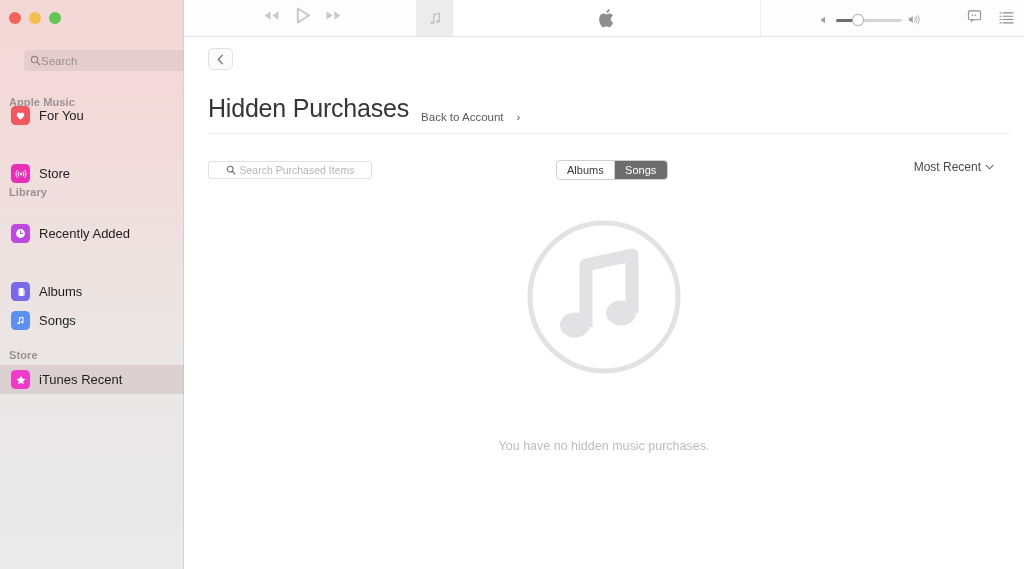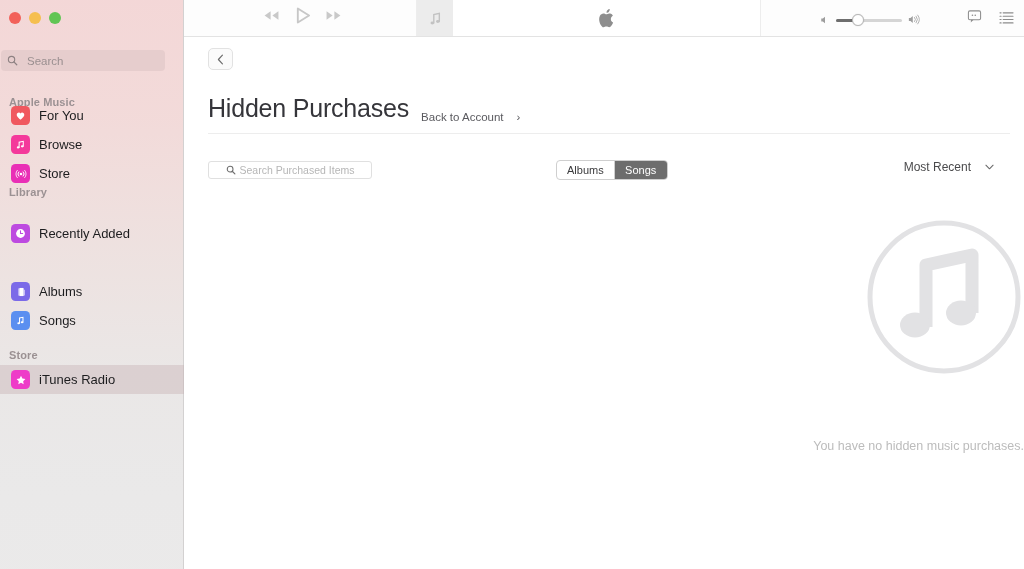--- a/index.html
+++ b/index.html
@@ -27,25 +27,25 @@
       #ebeaea;
     border-right: 1px solid #d3d1d1;
   }
   #traffic { position: absolute; left: 9px; top: 12px; display: flex; gap: 8px; }
   .tl { width: 12px; height: 12px; border-radius: 50%; }
   .tl.red { background: #f2615a; }
   .tl.yellow { background: #f5bf4f; }
   .tl.green { background: #61c554; }
 
   #sidebar-search {
-    position: absolute; left: 1px; top: 50px;
+    position: absolute; left: 24px; top: 50px;
     width: 164px; height: 21px;
     background: rgba(209,186,187,0.38);
     border-radius: 4px;
-    display: flex; align-items: center; padding: 0 6px; gap: 9px;
+    display: flex; align-items: center; padding: 0 6px; gap: 0;
   }
   #sidebar-search .ph { font-size: 11.5px; color: #9a8f90; }
 
   .sb-head {
     position: absolute; left: 9px;
     font-size: 11px; font-weight: bold; color: #9b9193;
     letter-spacing: 0.1px;
   }
   .sb-item {
     position: absolute; left: 0; width: 184px; height: 29px;
@@ -120,27 +120,27 @@
   .seg {
     min-width: 53px; padding: 0 10px; height: 18px;
     display: flex; align-items: center; justify-content: center;
     font-size: 11px; color: #3a3a3c;
   }
   .seg.active { background: #6d6d6d; color: #fff; }
   .seg + .seg { border-left: 1px solid #cfcfcf; }
 
   #sort-control {
     position: absolute; right: 30px; top: 123px;
-    display: flex; align-items: center; gap: 14px;
+    display: flex; align-items: center; gap: 4px;
     font-size: 12px; color: #4a4a4c; justify-content: center;
   }
 
   #empty-state {
     position: absolute; left: 0; right: 0; top: 180px;
-    display: flex; flex-direction: column; align-items: flex-end;
+    display: flex; flex-direction: column; align-items: center;
   }
   #empty-msg { margin-top: 62px; font-size: 12.5px; color: #bcbcbc; }
 </style>
 </head>
 <body>
 
 <div id="app">
 
   <div id="sidebar">
 
@@ -164,30 +164,20 @@
 
     <div class="sb-item" style="top:101px">
       <span class="sb-ico" style="background:#f0585f">
         <svg width="11" height="11" viewBox="0 0 16 16">
             <path d="M8 14s-5.5-3.4-5.5-7A3 3 0 0 1 8 5.1 3 3 0 0 1 13.5 7c0 3.6-5.5 7-5.5 7z" fill="#fff"></path>
           </svg>
       </span>
       <span class="sb-label">For You</span>
     </div>
 
-    <div class="sb-item" style="top:130px">
-      <span class="sb-ico" style="background:#f4399b">
-        <svg width="11" height="11" viewBox="0 0 16 16">
-            <path d="M6 12.3V4.6l6-1.3v7.4" fill="none" stroke="#fff" stroke-width="1.5" stroke-linecap="round"></path>
-            <ellipse cx="4.5" cy="12.3" rx="1.9" ry="1.6" fill="#fff"></ellipse>
-            <ellipse cx="10.5" cy="10.7" rx="1.9" ry="1.6" fill="#fff"></ellipse>
-          </svg>
-      </span>
-      <span class="sb-label">Browse</span>
-    </div>
 
     <div class="sb-item" style="top:159px">
       <span class="sb-ico" style="background:#e92fb6">
         <svg width="12" height="12" viewBox="0 0 16 16">
             <circle cx="8" cy="8" r="1.7" fill="#fff"></circle>
             <path d="M5.1 5.1a4.1 4.1 0 0 0 0 5.8M10.9 5.1a4.1 4.1 0 0 1 0 5.8" fill="none" stroke="#fff" stroke-width="1.3" stroke-linecap="round"></path>
             <path d="M3.1 3.1a6.9 6.9 0 0 0 0 9.8M12.9 3.1a6.9 6.9 0 0 1 0 9.8" fill="none" stroke="#fff" stroke-width="1.1" stroke-linecap="round"></path>
           </svg>
       </span>
       <span class="sb-label">Store</span>
@@ -229,21 +219,21 @@
     </div>
 
     <div class="sb-head" style="top:349px">Store</div>
 
     <div class="sb-item selected" style="top:365px">
       <span class="sb-ico" style="background:#ee3cc8">
         <svg width="12" height="12" viewBox="0 0 16 16">
             <path d="M8 2.4l1.8 3.7 4.1.6-3 2.9.7 4.1L8 11.8l-3.6 1.9.7-4.1-3-2.9 4.1-.6z" fill="#fff"></path>
           </svg>
       </span>
-      <span class="sb-label">iTunes Radio</span>
+      <span class="sb-label">iTunes Recent</span>
     </div>
   </div>
 
   <div id="toolbar">
 
     <div id="transport">
       <span class="tbtn">
         <svg width="19" height="13" viewBox="0 0 22 14">
             <path d="M10 2v10L3 7z" fill="#c9c9c9"></path>
             <path d="M19 2v10l-7-5z" fill="#c9c9c9"></path>

